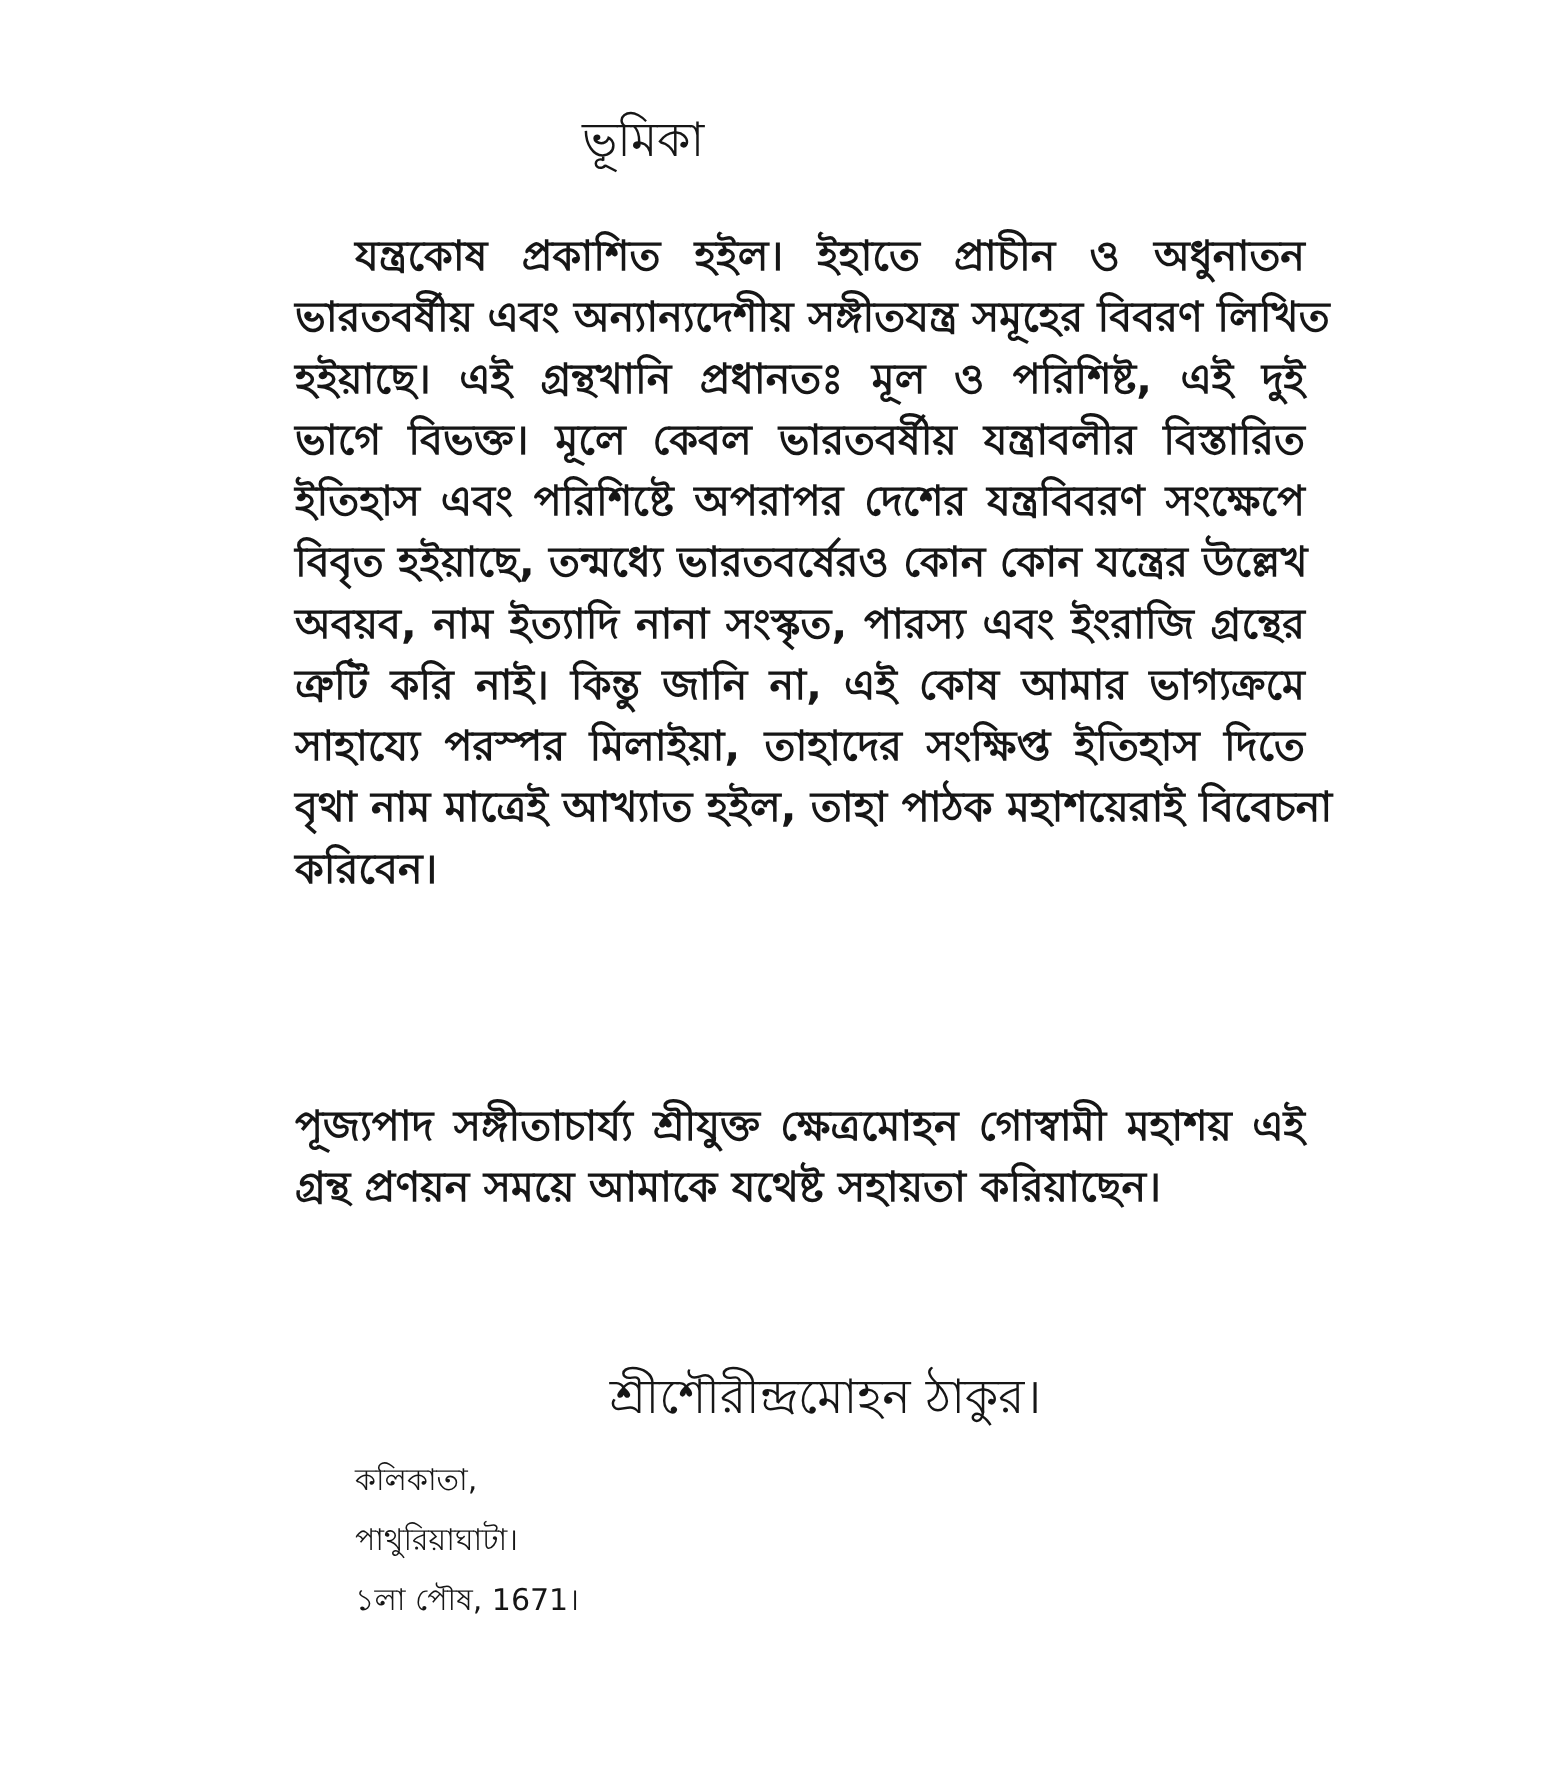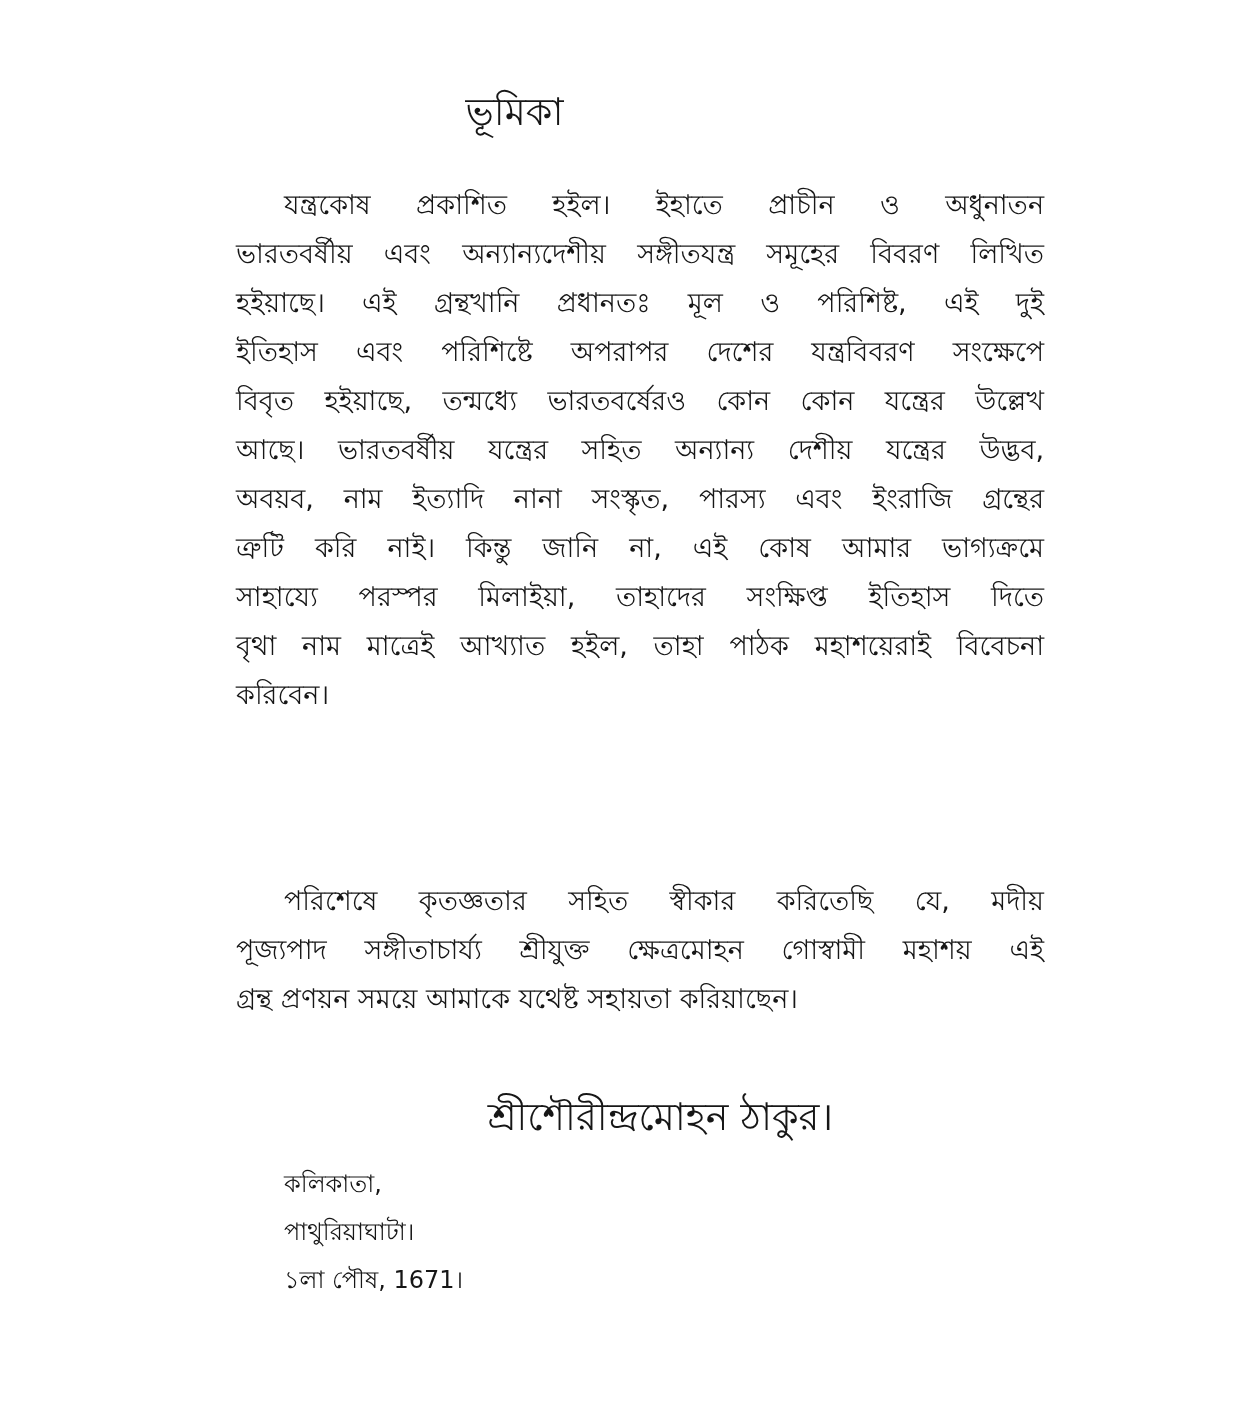--- a/index.html
+++ b/index.html
@@ -27,22 +27,23 @@
       top: 62px;
       text-align: center;
       font-size: 38px;
       line-height: 50px;
       font-weight: normal;
     }
     .body-block {
       position: absolute;
       left: 236px;
       width: 808px;
-      font-size: 27px;
+      font-size: 33px;
       line-height: 49px;
+      font-weight: bold;
     }
     .line {
       display: block;
       height: 49px;
       white-space: nowrap;
       text-align: justify;
       text-align-last: justify;
       overflow: visible;
     }
     .line.last {
@@ -75,32 +76,31 @@
 <body>
 
 <div class="page">
 
   <h1 class="page-title">ভূমিকা</h1>
 
   <div class="body-block" id="para1">
     <span class="line indent">যন্ত্রকোষ প্রকাশিত হইল। ইহাতে প্রাচীন ও অধুনাতন</span>
     <span class="line">ভারতবর্ষীয় এবং অন্যান্যদেশীয় সঙ্গীতযন্ত্র সমূহের বিবরণ লিখিত</span>
     <span class="line">হইয়াছে। এই গ্রন্থখানি প্রধানতঃ মূল ও পরিশিষ্ট, এই দুই</span>
+    <span class="line">ভাগে বিভক্ত। মূলে কেবল ভারতবর্ষীয় যন্ত্রাবলীর বিস্তারিত</span>
     <span class="line">ইতিহাস এবং পরিশিষ্টে অপরাপর দেশের যন্ত্রবিবরণ সংক্ষেপে</span>
     <span class="line">বিবৃত হইয়াছে, তন্মধ্যে ভারতবর্ষেরও কোন কোন যন্ত্রের উল্লেখ</span>
-    <span class="line">আছে। ভারতবর্ষীয় যন্ত্রের সহিত অন্যান্য দেশীয় যন্ত্রের উদ্ভব,</span>
     <span class="line">অবয়ব, নাম ইত্যাদি নানা সংস্কৃত, পারস্য এবং ইংরাজি গ্রন্থের</span>
     <span class="line">ত্রুটি করি নাই। কিন্তু জানি না, এই কোষ আমার ভাগ্যক্রমে</span>
     <span class="line">সাহায্যে পরস্পর মিলাইয়া, তাহাদের সংক্ষিপ্ত ইতিহাস দিতে</span>
     <span class="line">বৃথা নাম মাত্রেই আখ্যাত হইল, তাহা পাঠক মহাশয়েরাই বিবেচনা</span>
     <span class="line last">করিবেন।</span>
   </div>
 
   <div class="body-block" id="para2">
-    <span class="line indent">পরিশেষে কৃতজ্ঞতার সহিত স্বীকার করিতেছি যে, মদীয়</span>
     <span class="line">পূজ্যপাদ সঙ্গীতাচার্য্য শ্রীযুক্ত ক্ষেত্রমোহন গোস্বামী মহাশয় এই</span>
     <span class="line last">গ্রন্থ প্রণয়ন সময়ে আমাকে যথেষ্ট সহায়তা করিয়াছেন।</span>
   </div>
 
   <div class="signature">শ্রীশৌরীন্দ্রমোহন ঠাকুর।</div>
 
   <div class="place-date">
     <span class="line">কলিকাতা,</span>
     <span class="line">পাথুরিয়াঘাটা।</span>
     <span class="line">১লা পৌষ, 1671।</span>

